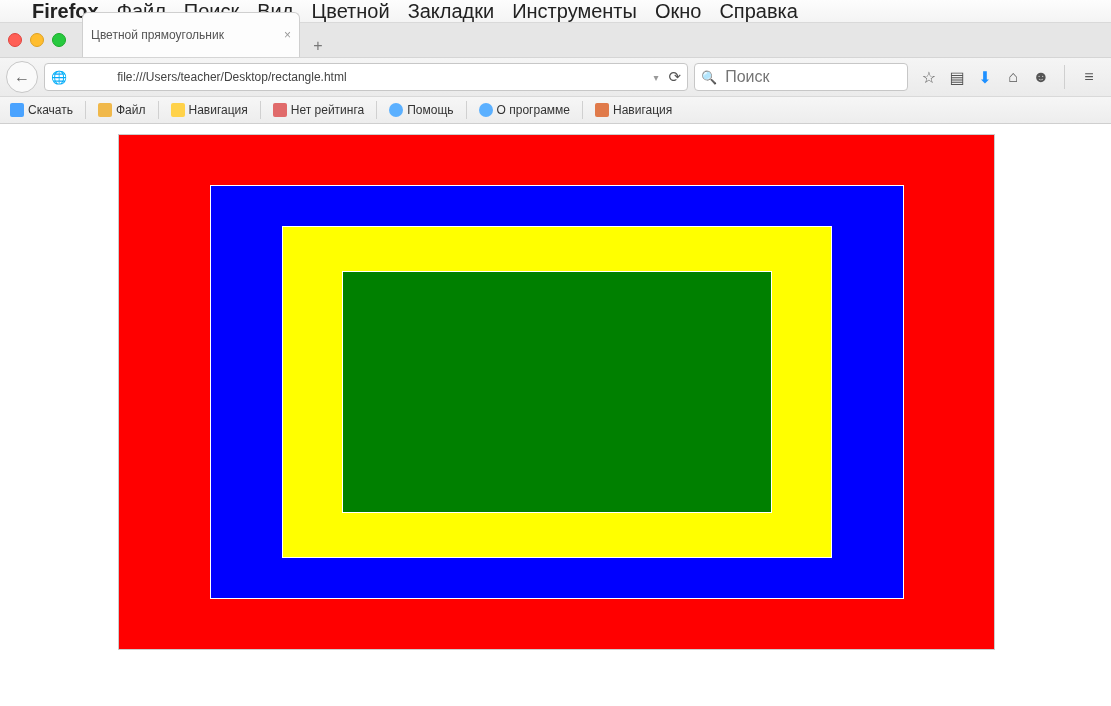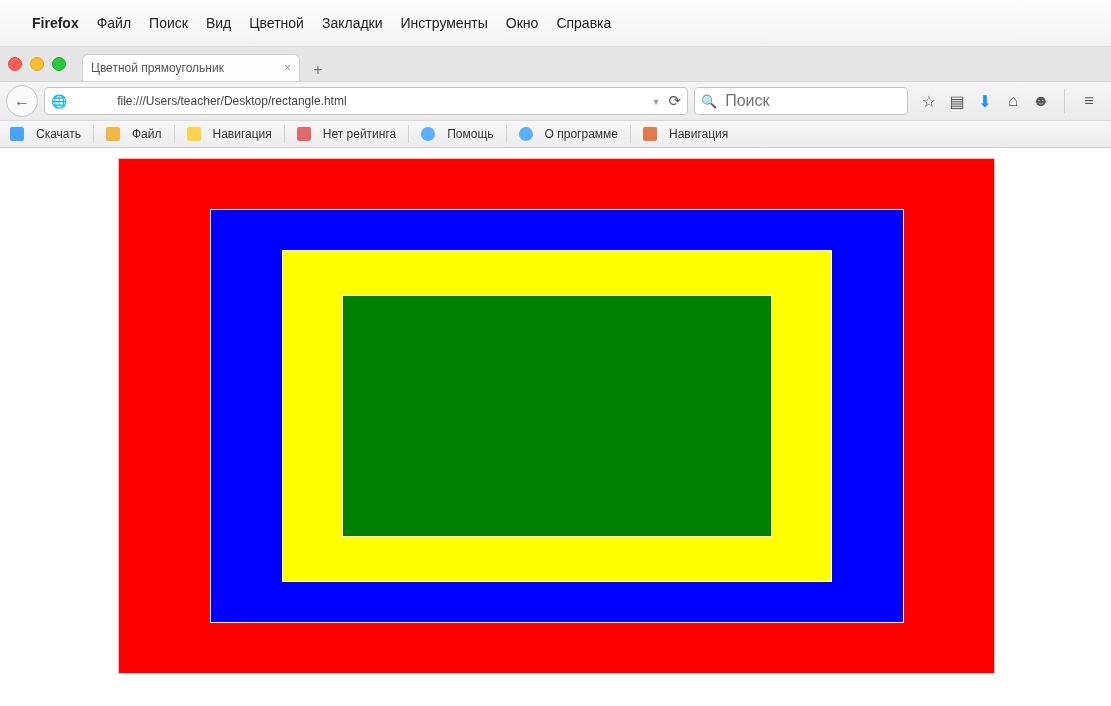--- a/index.html
+++ b/index.html
@@ -14,23 +14,23 @@
     overflow: hidden;
   }
 
   
   .mac-menubar {
     height: 22px;
     background: linear-gradient(#fdfdfd,#f4f4f4);
     border-bottom: 1px solid #d9d9d9;
     display: flex;
     align-items: center;
-    padding: 12px 10px;
+    padding: 0 10px;
     gap: 18px;
-    font-size: 14px;
+    font-size: 20px;
     font-weight: 400;
   }
   .mac-menubar .apple {
     font-size: 15px;
     margin-right: 4px;
   }
   .mac-menubar .app-name {
     font-weight: 700;
   }
 
@@ -64,21 +64,21 @@
   .tab {
     height: 26px;
     min-width: 200px;
     background: #fdfdfd;
     border: 1px solid #cfcfcf;
     border-bottom: none;
     border-top-left-radius: 6px;
     border-top-right-radius: 6px;
     display: flex;
     align-items: center;
-    padding: 0 8px;
+    padding: 9px 8px;
     font-size: 12px;
     color:#555;
     gap:6px;
     position: relative;
   }
   .tab .tab-close {
     margin-left: auto;
     color:#999;
     font-size: 12px;
     cursor: pointer;
@@ -159,21 +159,21 @@
   
   .addonbar{
     height:26px;
     background:linear-gradient(#f6f6f6,#ededed);
     border-top:1px solid #d9d9d9;
     display:flex;align-items:center;
     padding:0 4px;gap:4px;
     font-size:12px;
   }
   .addon-item{
-    display:flex;align-items:flex-end;gap:12px;
+    display:flex;align-items:flex-end;gap:4px;
     padding:2px 6px;border-radius:3px;color:#333;
   }
   .addon-ico{
     width:14px;height:14px;border-radius:2px;display:inline-block;
   }
   .addon-sep{width:1px;height:18px;background:#d0d0d0;margin:0 2px;}
 
   
   .viewport{
     width:100%;

